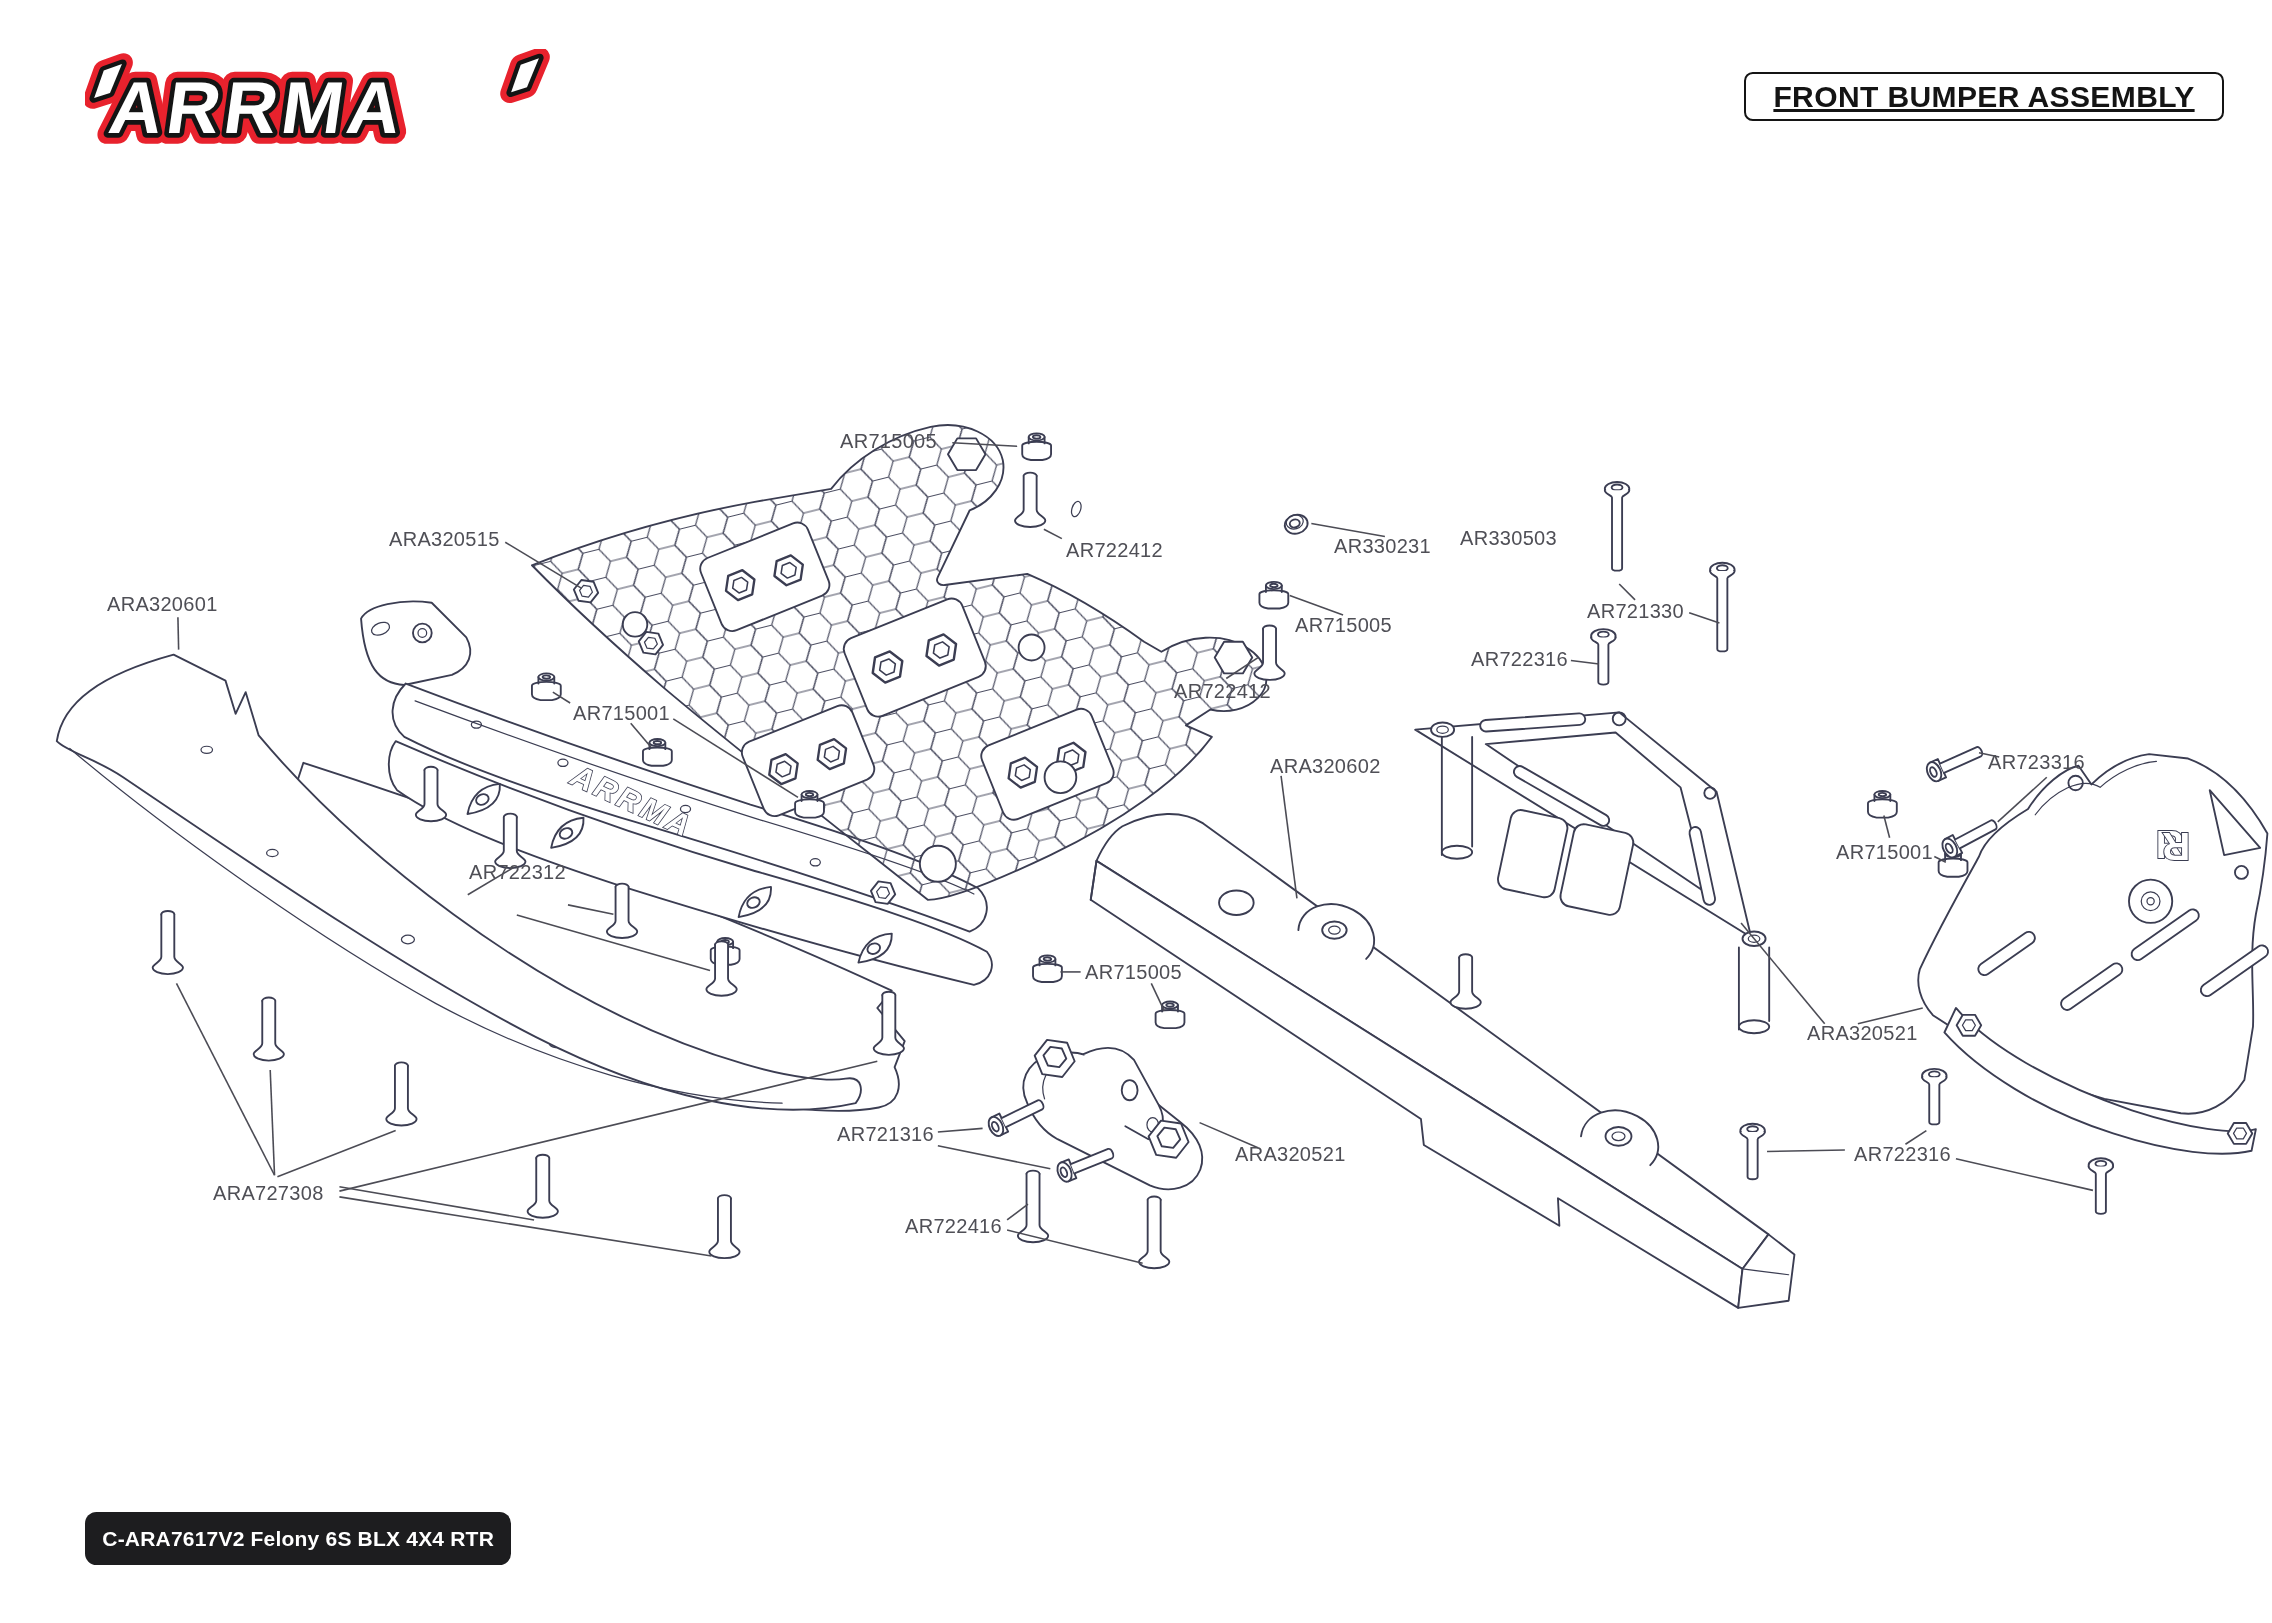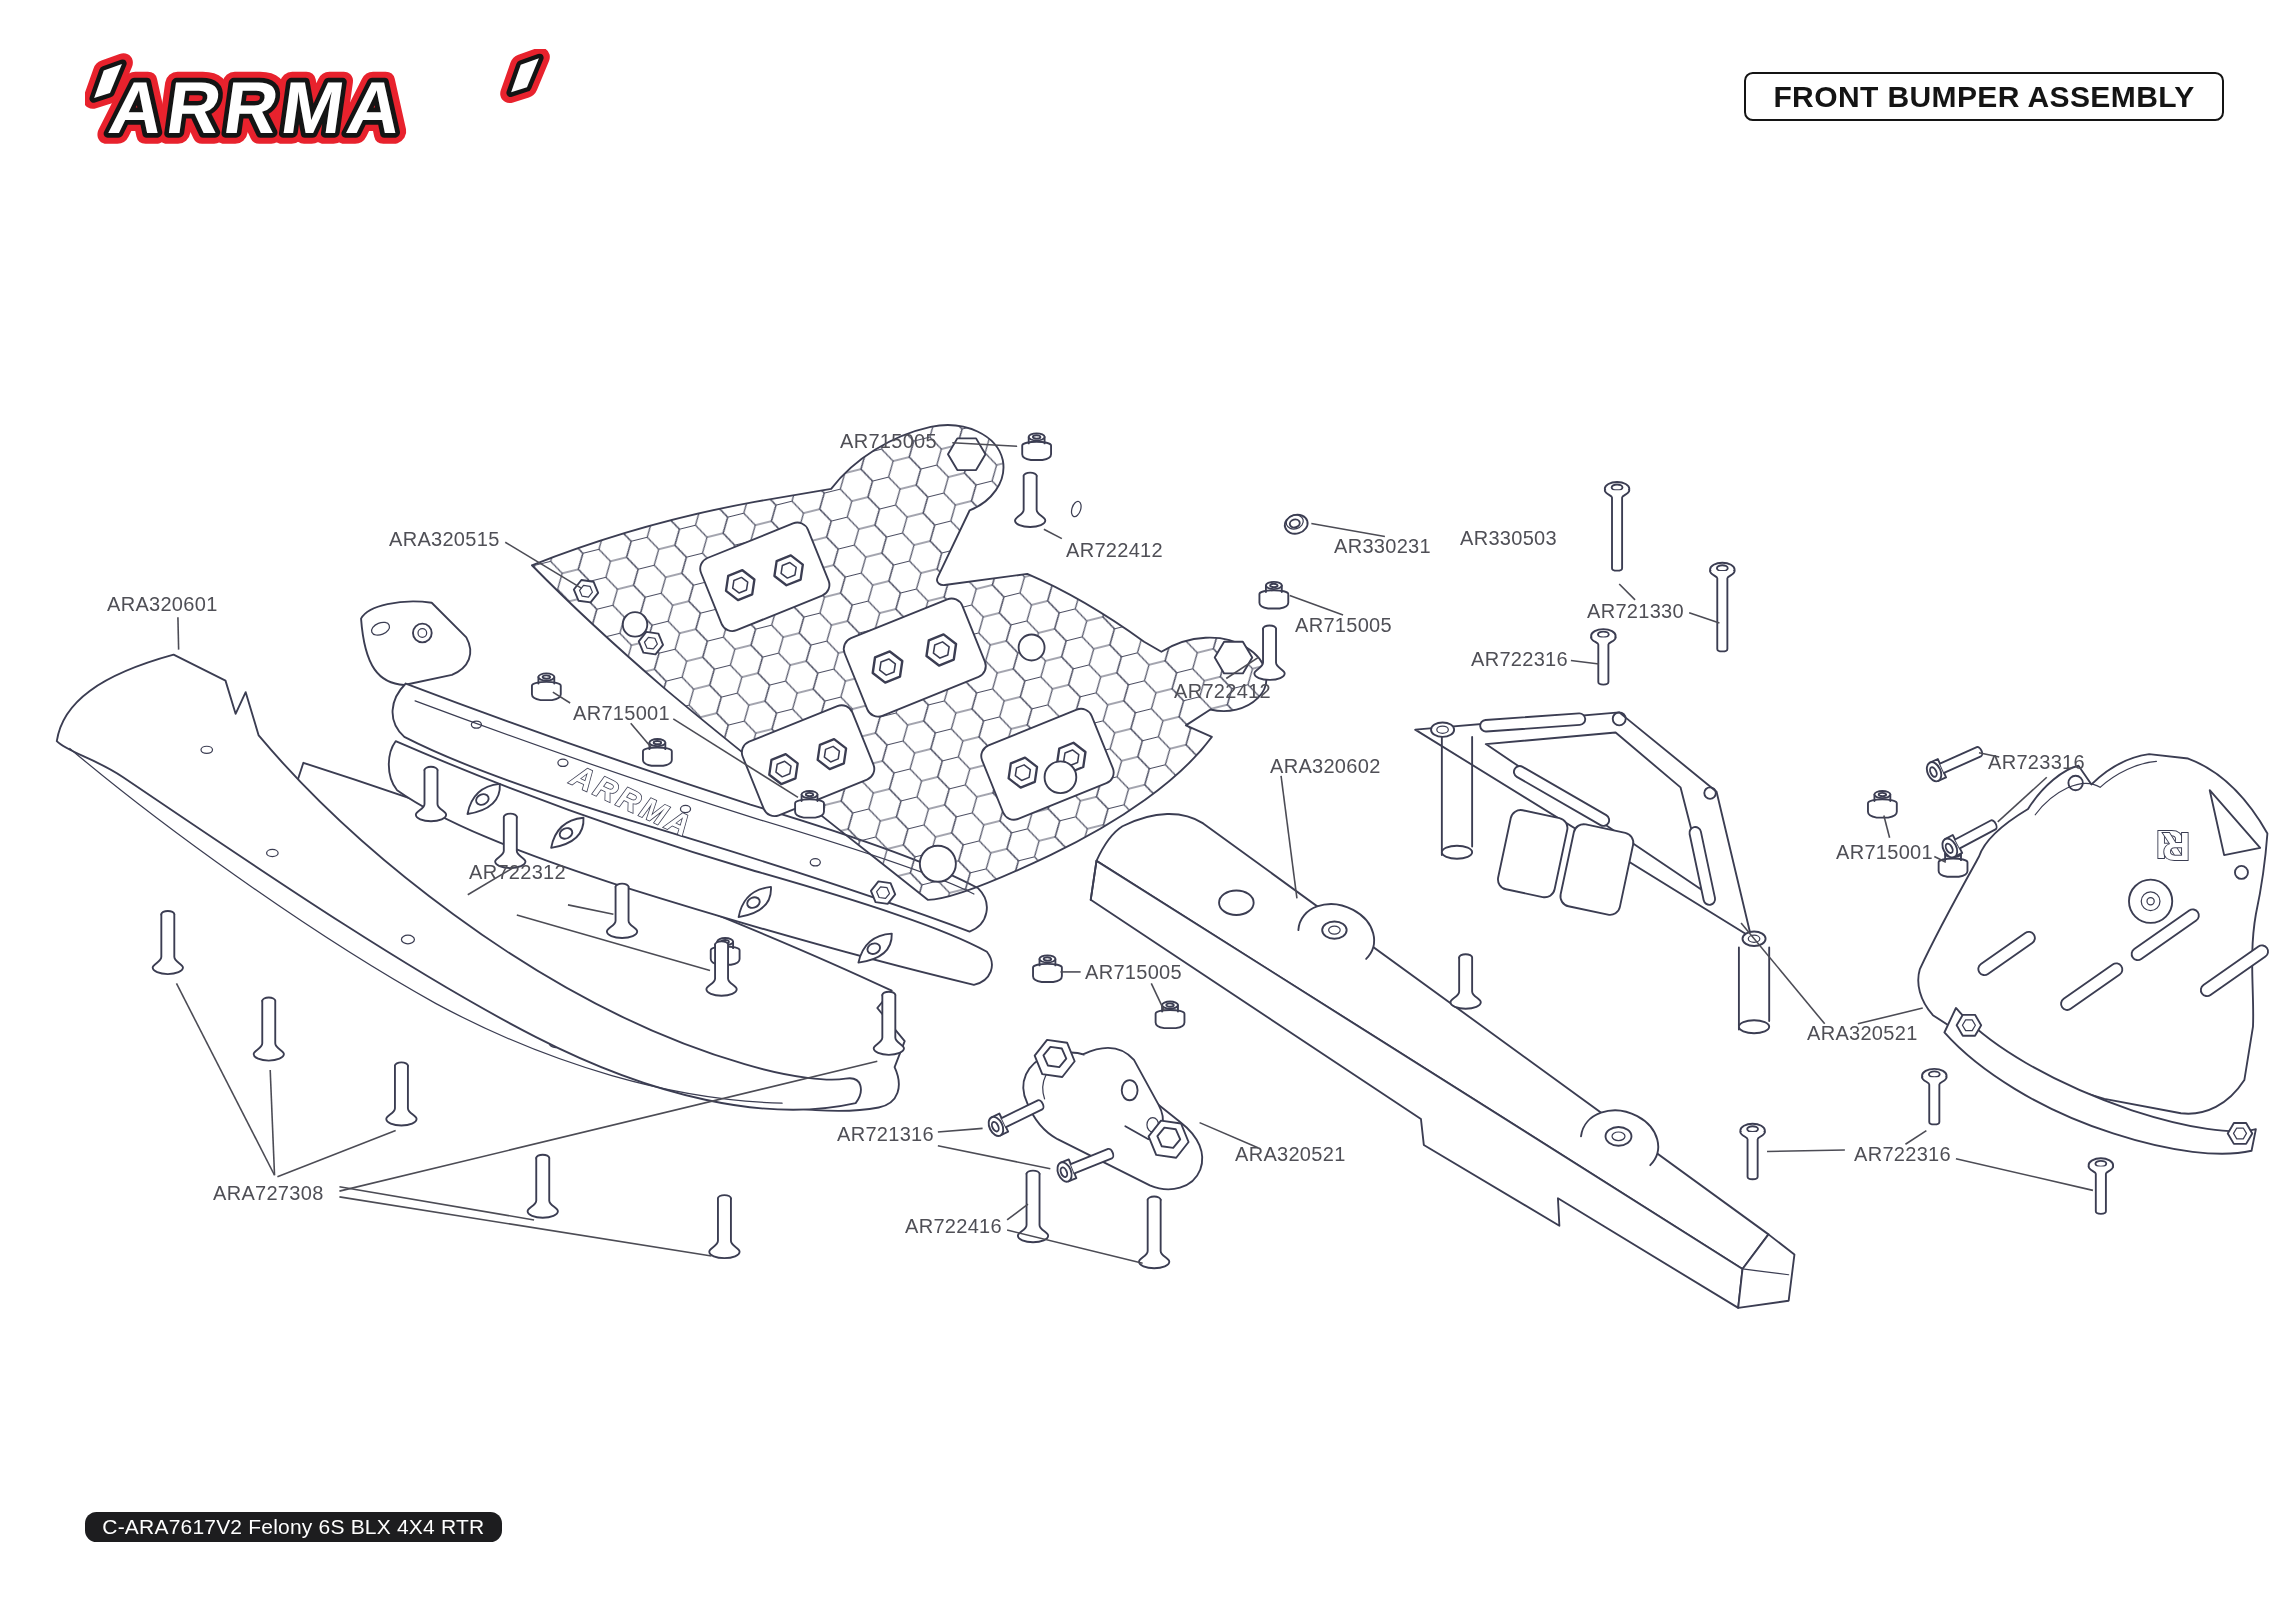--- a/index.html
+++ b/index.html
@@ -20,23 +20,23 @@
   .plabel{position:absolute;transform:translateY(-50%);font-size:20px;letter-spacing:0.3px;
           color:#4f4f56;white-space:nowrap;text-align:right;}
   
   .logo{position:absolute;left:85px;top:49px;}
   .logo text{font-family:"Liberation Sans",sans-serif;font-weight:bold;font-size:102px;letter-spacing:6px;}
   .lg-red  text,.lg-red  path{fill:#e8222d;stroke:#e8222d;stroke-width:30;stroke-linejoin:round;}
   .lg-blk  text,.lg-blk  path{fill:#141414;stroke:#141414;stroke-width:13;stroke-linejoin:round;}
   .lg-wht  text,.lg-wht  path{fill:#ffffff;stroke:none;}
   .titlebox{position:absolute;left:1744px;top:72px;width:476px;height:45px;border:2.5px solid #141414;
             border-radius:8.7px;display:flex;align-items:center;justify-content:center;
-            font-size:30px;font-weight:bold;color:#141414;letter-spacing:0.4px;background:#fff;}
-  .footerbox{position:absolute;left:85px;top:1512px;height:30px;background:#1d1d1f;border-radius:11.5px;
-             display:inline-flex;align-items:center;padding:0 17.3px;color:#ffffff;font-weight:normal;
+            font-size:30px;font-weight:bold;color:#141414;letter-spacing:0.4px;background:#fff;text-decoration:underline;}
+  .footerbox{position:absolute;left:85px;top:1512px;height:53px;background:#1d1d1f;border-radius:11.5px;
+             display:inline-flex;align-items:center;padding:0 17.3px;color:#ffffff;font-weight:bold;
              font-size:21px;letter-spacing:0.2px;}
 </style>
 </head>
 <body>
 
 <div class="canvas">
 
   <svg class="art" width="2273" height="1623" viewBox="0 0 3151 2251">
     <defs>
       <path id="hexcell" d="M11.5,0 L34.5,0 L46,20 L34.5,40 L11.5,40 L0,20 Z"></path>

